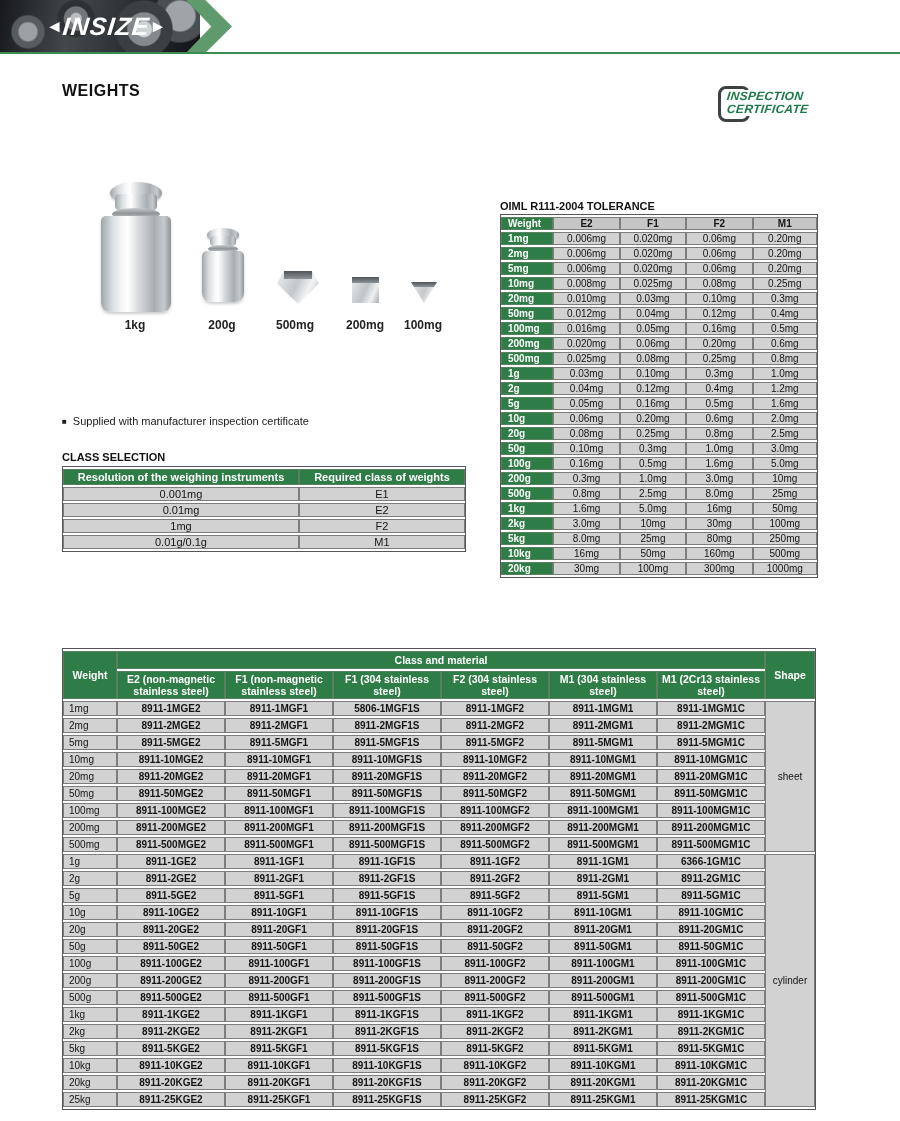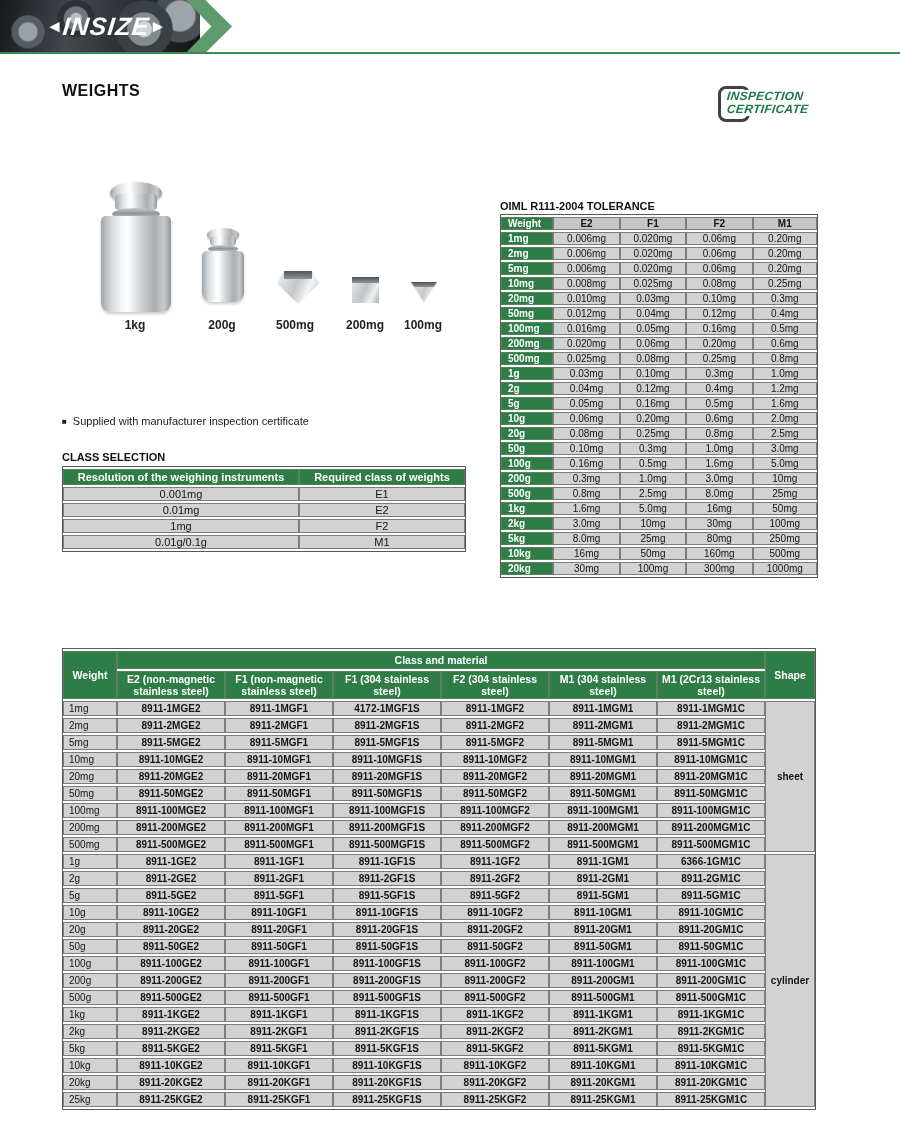--- a/index.html
+++ b/index.html
@@ -73,21 +73,21 @@
   .class-table{position:absolute;left:62px;top:466px;width:404px;}
   .class-table th{height:14px;font-size:11px;margin-top:18px;}
   .class-table td{height:12px;font-size:11px;}
 
   .catalog-table{position:absolute;left:62px;top:648px;width:754px;}
   .catalog-table th{font-size:10.5px;white-space:normal;line-height:1.15;}
   .catalog-table th.top{height:16px;}
   .catalog-table tr.sub th{height:26px;}
   .catalog-table td{height:13px;font-weight:bold;}
   .catalog-table td.wcol{text-align:left;padding-left:5px;font-weight:normal;}
-  .catalog-table td.shape-cell{font-weight:bold;}
+  .catalog-table td.shape-cell{font-weight:normal;}
 </style>
 </head>
 <body>
 
 <div class="page">
 
   <header class="banner">
     <div class="banner-photo"></div>
     <div class="banner-chevron"></div>
     <div class="logo">
@@ -380,21 +380,21 @@
         <th class="green">F2 (304 stainless steel)</th>
         <th class="green">M1 (304 stainless steel)</th>
         <th class="green">M1 (2Cr13 stainless steel)</th>
       </tr>
     </thead>
     <tbody id="catalog-body">
         <tr>
           <td class="wcol">1mg</td>
           <td class="">8911-1MGE2</td>
           <td class="">8911-1MGF1</td>
-          <td class="">4172-1MGF1S</td>
+          <td class="">5806-1MGF1S</td>
           <td class="">8911-1MGF2</td>
           <td class="">8911-1MGM1</td>
           <td class="">8911-1MGM1C</td>
           <td rowspan="9" class="shape-cell">sheet</td>
         </tr>
         <tr>
           <td class="wcol">2mg</td>
           <td class="">8911-2MGE2</td>
           <td class="">8911-2MGF1</td>
           <td class="">8911-2MGF1S</td>

